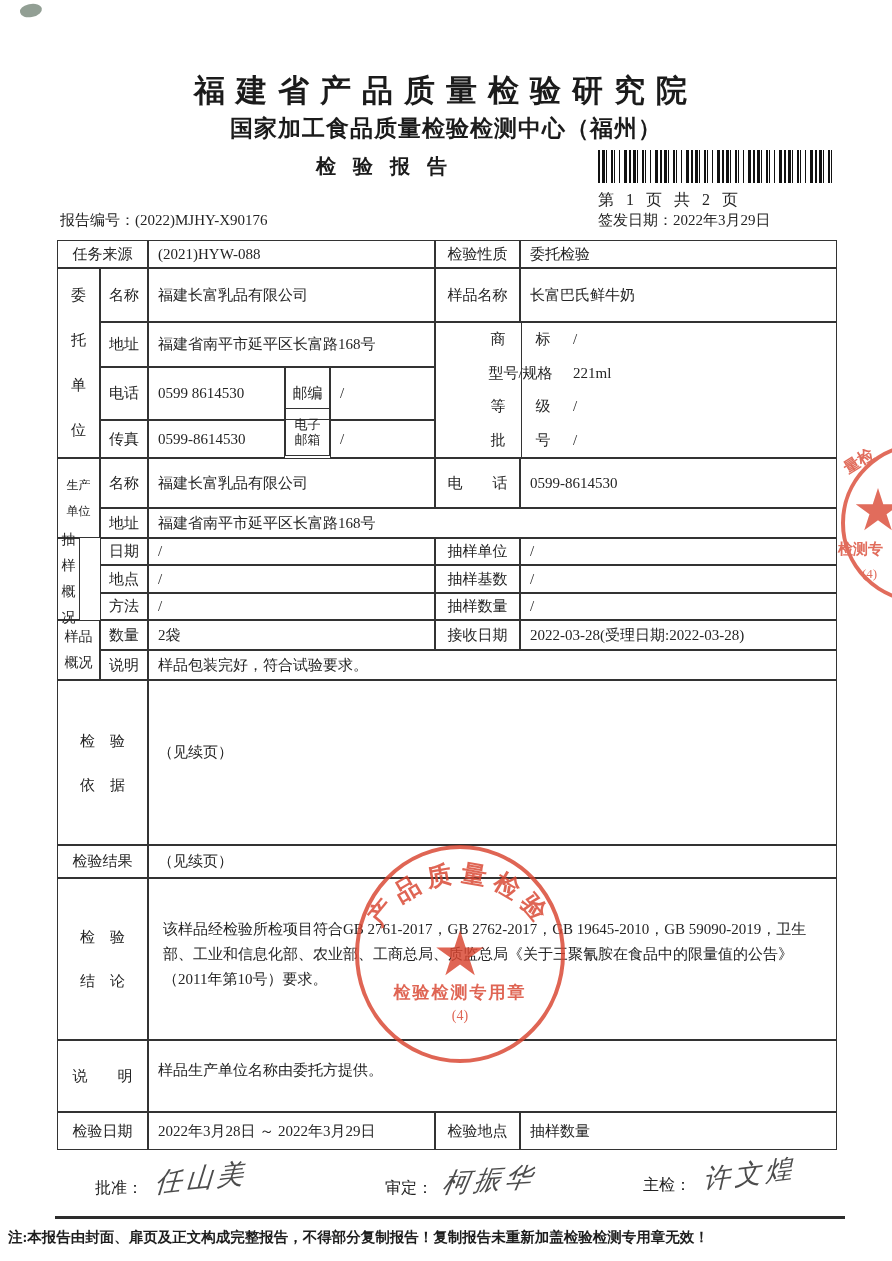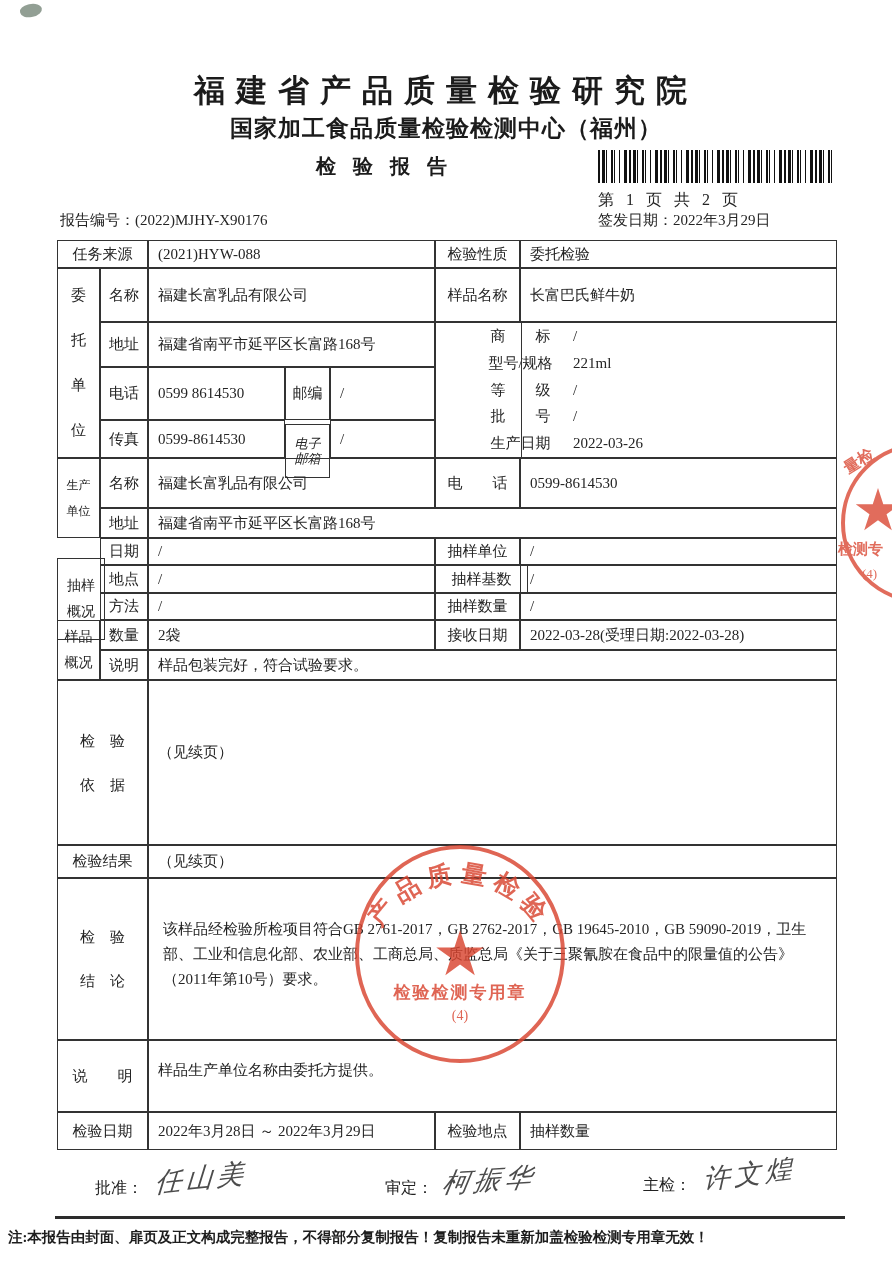--- a/index.html
+++ b/index.html
@@ -78,21 +78,21 @@
   <div class="cell lab" style="left:100px;top:268px;width:48px;height:54px;">名称</div>
   <div class="cell val" style="left:148px;top:268px;width:287px;height:54px;">福建长富乳品有限公司</div>
   <div class="cell lab" style="left:100px;top:322px;width:48px;height:45px;">地址</div>
   <div class="cell val" style="left:148px;top:322px;width:287px;height:45px;">福建省南平市延平区长富路168号</div>
   <div class="cell lab" style="left:100px;top:367px;width:48px;height:53px;">电话</div>
   <div class="cell val" style="left:148px;top:367px;width:137px;height:53px;">0599 8614530</div>
   <div class="cell lab" style="left:285px;top:367px;width:45px;height:53px;">邮编</div>
   <div class="cell val" style="left:330px;top:367px;width:105px;height:53px;">/</div>
   <div class="cell lab" style="left:100px;top:420px;width:48px;height:38px;">传真</div>
   <div class="cell val" style="left:148px;top:420px;width:137px;height:38px;">0599-8614530</div>
-  <div class="cell lab pre small" style="left:285px;top:424px;width:45px;height:54px;font-style:italic;">电子
+  <div class="cell lab pre small" style="left:285px;top:408px;width:45px;height:48px;">电子
 邮箱</div>
   <div class="cell val" style="left:330px;top:420px;width:105px;height:38px;">/</div>
 
   <div class="cell lab" style="left:435px;top:268px;width:85px;height:54px;">样品名称</div>
   <div class="cell val" style="left:520px;top:268px;width:317px;height:54px;">长富巴氏鲜牛奶</div>
   <div class="cell attr-block" style="left:435px;top:322px;width:402px;height:136px;">
     <div class="attr-divider"></div>
     <div class="attr-row">
       <div class="attr-lab">商　　标</div>
       <div class="attr-val">/</div>
@@ -102,44 +102,40 @@
       <div class="attr-val">221ml</div>
     </div>
     <div class="attr-row">
       <div class="attr-lab">等　　级</div>
       <div class="attr-val">/</div>
     </div>
     <div class="attr-row">
       <div class="attr-lab">批　　号</div>
       <div class="attr-val">/</div>
     </div>
-    <div class="attr-row">
-      <div class="attr-lab">生产日期</div>
-      <div class="attr-val">2022-03-26</div>
-    </div>
   </div>
 
   <div class="cell lab pre v2a" style="left:57px;top:458px;width:43px;height:80px;font-size:12px;">生产
 单位</div>
   <div class="cell lab" style="left:100px;top:458px;width:48px;height:50px;">名称</div>
   <div class="cell val" style="left:148px;top:458px;width:287px;height:50px;">福建长富乳品有限公司</div>
   <div class="cell lab" style="left:435px;top:458px;width:85px;height:50px;">电　　话</div>
   <div class="cell val" style="left:520px;top:458px;width:317px;height:50px;">0599-8614530</div>
   <div class="cell lab" style="left:100px;top:508px;width:48px;height:30px;">地址</div>
   <div class="cell val" style="left:148px;top:508px;width:689px;height:30px;">福建省南平市延平区长富路168号</div>
 
-  <div class="cell lab pre v2a" style="left:57px;top:558px;width:48px;height:82px;font-size:14px;">抽样
+  <div class="cell lab pre v2a" style="left:57px;top:538px;width:23px;height:82px;font-size:14px;">抽样
 概况</div>
   <div class="cell lab" style="left:100px;top:538px;width:48px;height:27px;">日期</div>
   <div class="cell val" style="left:148px;top:538px;width:287px;height:27px;">/</div>
   <div class="cell lab" style="left:435px;top:538px;width:85px;height:27px;">抽样单位</div>
   <div class="cell val" style="left:520px;top:538px;width:317px;height:27px;">/</div>
   <div class="cell lab" style="left:100px;top:565px;width:48px;height:28px;">地点</div>
   <div class="cell val" style="left:148px;top:565px;width:287px;height:28px;">/</div>
-  <div class="cell lab" style="left:435px;top:565px;width:93px;height:28px;">抽样基数</div>
+  <div class="cell lab" style="left:435px;top:565px;width:85px;height:28px;">抽样基数</div>
   <div class="cell val" style="left:520px;top:565px;width:317px;height:28px;">/</div>
   <div class="cell lab" style="left:100px;top:593px;width:48px;height:27px;">方法</div>
   <div class="cell val" style="left:148px;top:593px;width:287px;height:27px;">/</div>
   <div class="cell lab" style="left:435px;top:593px;width:85px;height:27px;">抽样数量</div>
   <div class="cell val" style="left:520px;top:593px;width:317px;height:27px;">/</div>
 
   <div class="cell lab pre v2a" style="left:57px;top:620px;width:43px;height:60px;font-size:14px;">样品
 概况</div>
   <div class="cell lab" style="left:100px;top:620px;width:48px;height:30px;">数量</div>
   <div class="cell val" style="left:148px;top:620px;width:287px;height:30px;">2袋</div>

